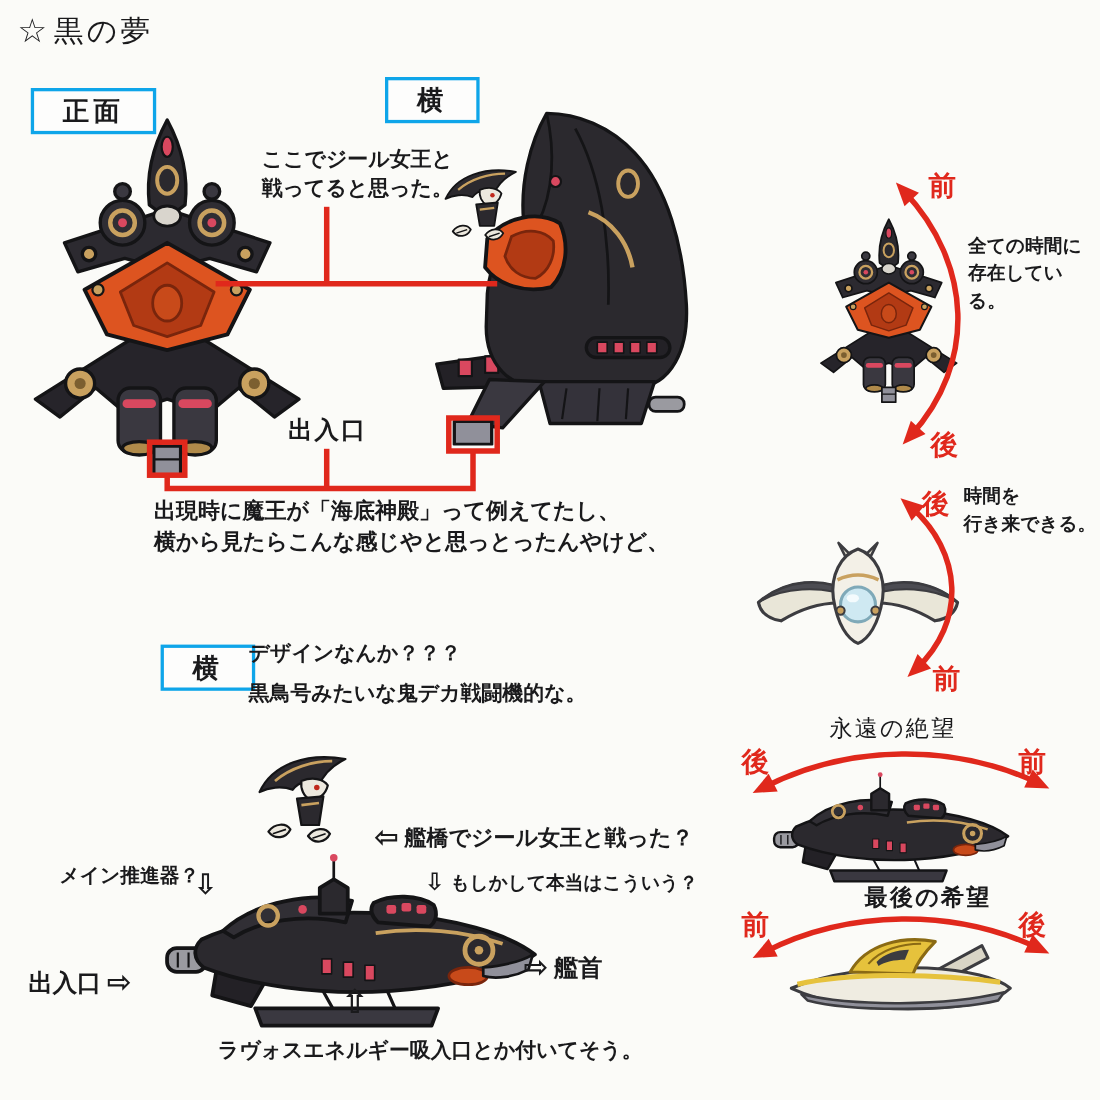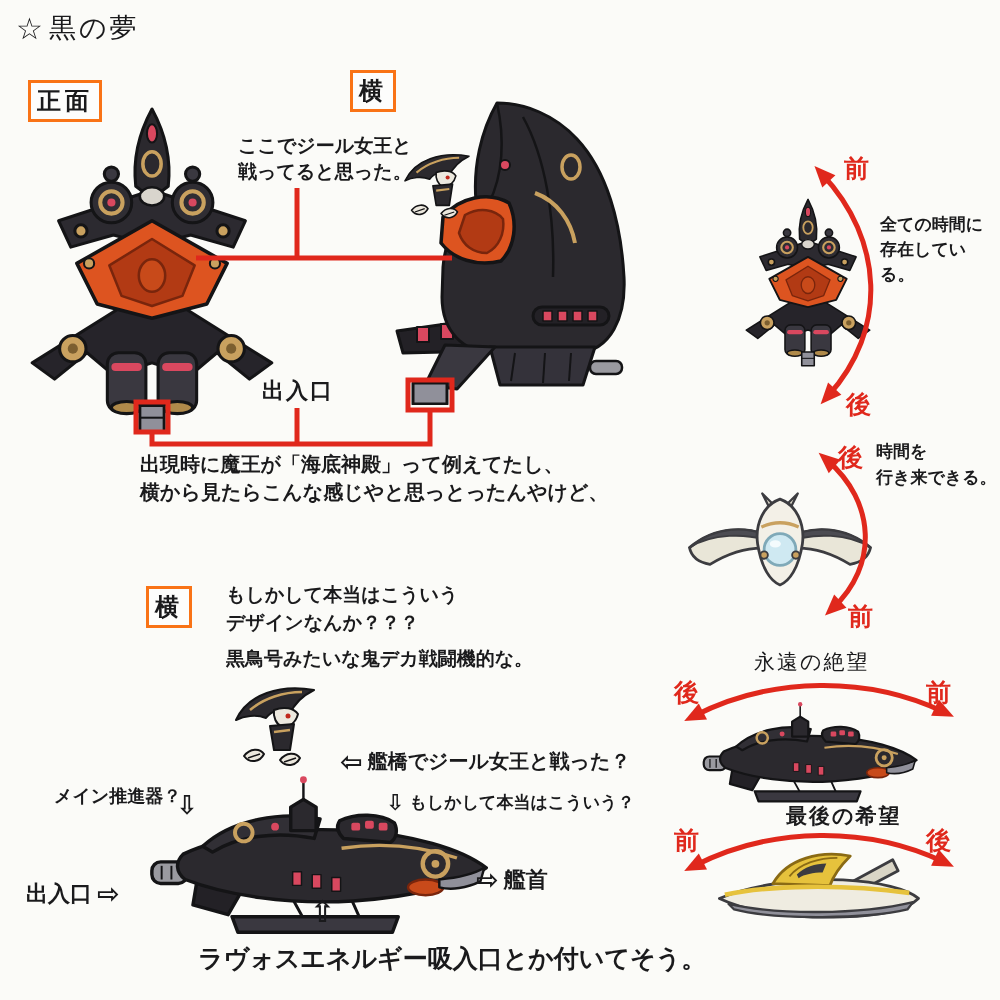--- a/index.html
+++ b/index.html
@@ -8,22 +8,22 @@
     background:#fbfbf8;
     font-family:"DejaVu Sans", sans-serif;
     color:#1a1a1c;
     overflow:hidden;
   }
   .canvas { position:relative; width:1000px; height:1000px; }
   .abs { position:absolute; }
   .txt { z-index:6; font-weight:600; }
   .label-box {
     z-index:6;
-    border:3px solid #f97316;
-    padding:2px 6px;
+    border:3px solid #0ea5e9;
+    padding:2px 26px;
     font-size:24px;
     font-weight:700;
     background:rgba(255,255,255,.6);
     letter-spacing:4px;
   }
   .note { font-size:19px; line-height:26px; }
   .red-label { color:#e0281c; font-weight:800; font-size:25px; }
   .flexrow { display:flex; align-items:center; gap:5px; }
   .arrow-glyph { font-weight:700; }
   .drawing { z-index:2; }
@@ -242,21 +242,20 @@
   <div class="abs txt" style="left:262px;top:376px;font-size:22px;font-weight:700;letter-spacing:2px">出入口</div>
 
   <div class="abs txt" style="left:140px;top:450px;font-size:20px;line-height:28px">
     <div>出現時に魔王が「海底神殿」って例えてたし、</div>
     <div>横から見たらこんな感じやと思っとったんやけど、</div>
   </div>
 
   <div class="abs label-box" style="left:146px;top:586px">横</div>
 
   <div class="abs txt note" style="left:226px;top:580px;line-height:28px">
-    <div>もしかして本当はこういう</div>
     <div>デザインなんか？？？</div>
     <div style="margin-top:8px">黒鳥号みたいな鬼デカ戦闘機的な。</div>
   </div>
 
   <div class="abs txt flexrow" style="left:340px;top:746px">
     <span class="arrow-glyph" style="font-size:27px">⇦</span>
     <span style="font-size:20px">艦橋でジール女王と戦った？</span>
   </div>
 
   <div class="abs txt" style="left:54px;top:784px;font-size:18px">メイン推進器？</div>
@@ -271,21 +270,21 @@
     <span style="font-size:22px;font-weight:700">出入口</span>
     <span class="arrow-glyph" style="font-size:27px">⇨</span>
   </div>
 
   <div class="abs txt flexrow" style="left:476px;top:864px">
     <span class="arrow-glyph" style="font-size:27px">⇨</span>
     <span style="font-size:22px;font-weight:700">艦首</span>
   </div>
 
   <div class="abs txt arrow-glyph" style="left:310px;top:894px;font-size:30px">⇧</div>
-  <div class="abs txt" style="left:198px;top:942px;font-size:25px">ラヴォスエネルギー吸入口とか付いてそう。</div>
+  <div class="abs txt" style="left:198px;top:942px;font-size:19px">ラヴォスエネルギー吸入口とか付いてそう。</div>
 
 
   <div class="abs txt red-label" style="left:844px;top:152px">前</div>
   <div class="abs txt" style="left:880px;top:212px;font-size:17px;line-height:25px">
     <div>全ての時間に</div>
     <div>存在している。</div>
   </div>
   <div class="abs txt red-label" style="left:846px;top:388px">後</div>
 
   <div class="abs txt red-label" style="left:838px;top:441px">後</div>

